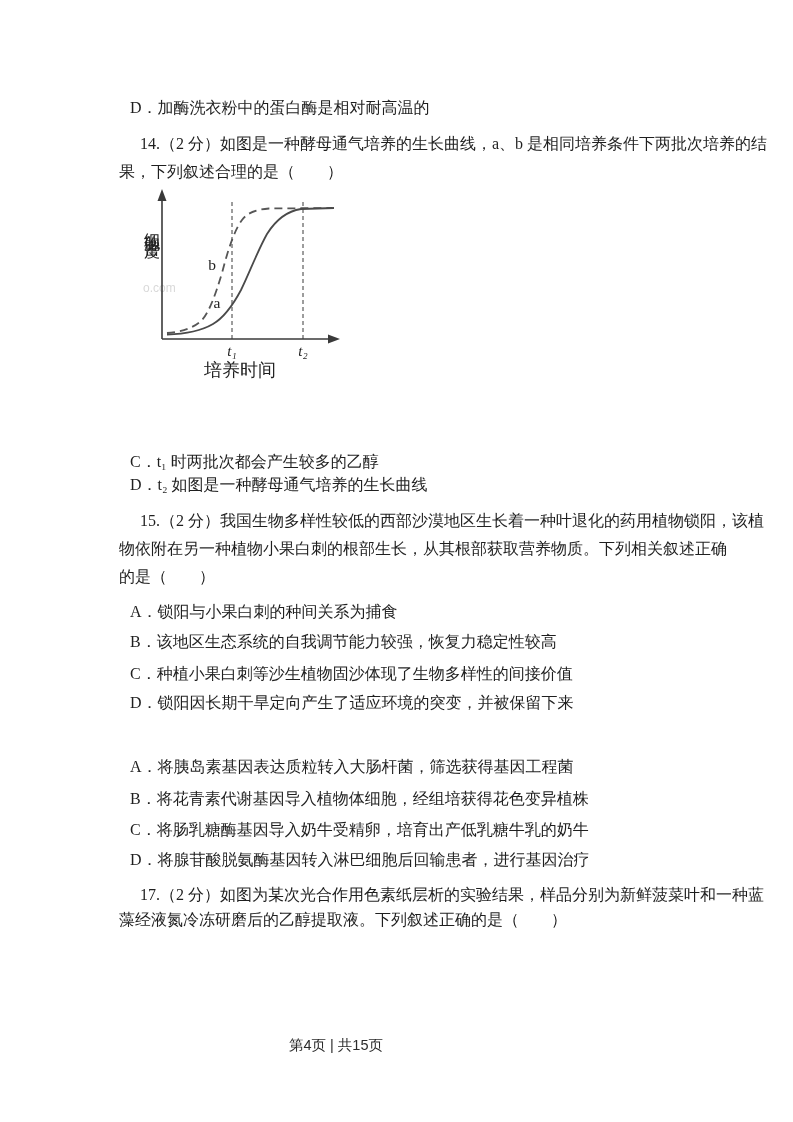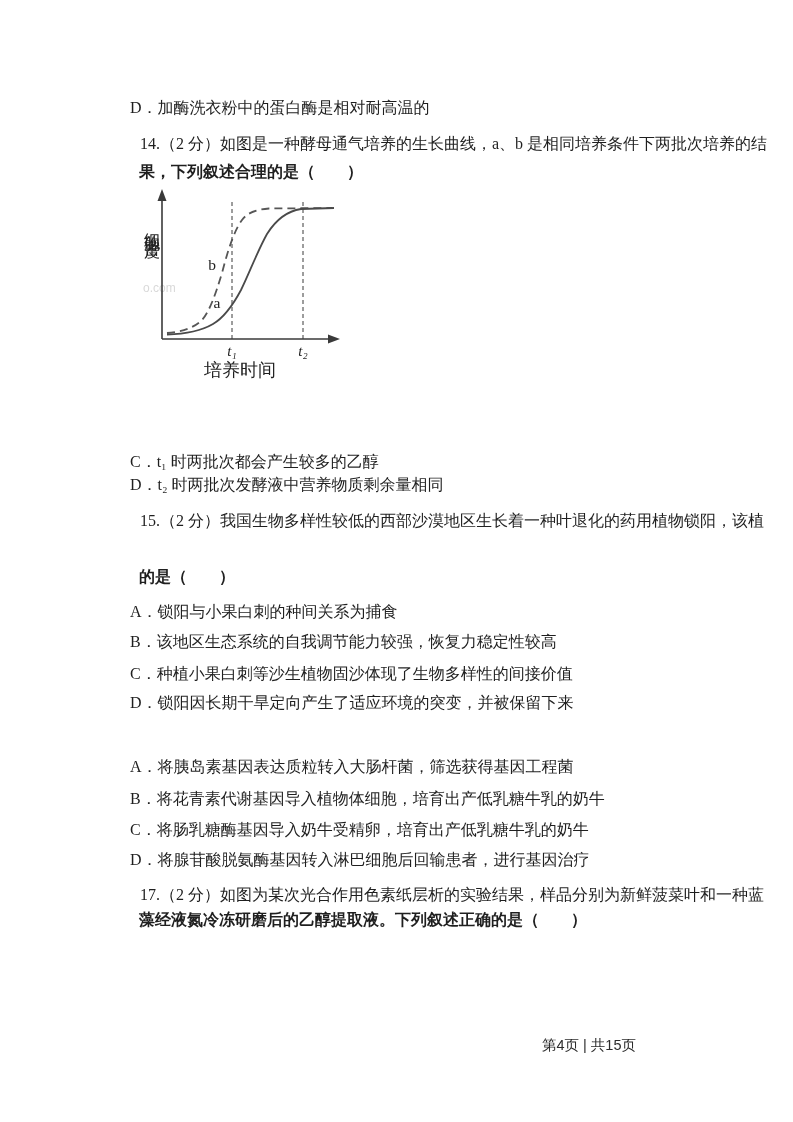--- a/index.html
+++ b/index.html
@@ -13,21 +13,21 @@
     border-radius:8px;
   }
   .line {
     position:absolute;
     white-space:pre;
     font-size:16px;
     line-height:24px;
     color:#1f1f1f;
   }
   .indent0 { left:100px;margin-left:40px; }
-  .indent1 { left:139px;font-weight:bold; }
+  .indent1 { left:119px; }
   .opt     { left:130px; }
 
   .figure {
     position:absolute;
     left:136px; top:186px;
     width:240px; height:202px;
   }
   .figure svg { position:absolute; left:0; top:0; }
   .ylab {
     position:absolute;
@@ -40,24 +40,25 @@
   .wmark {
     position:absolute;
     left:7px; top:95px;
     font-size:12px;
     color:#d9d9d9;
     font-family:"Liberation Sans","DejaVu Sans",sans-serif;
   }
   .footer {
     position:absolute;
     top:1036px; left:0; width:636px;
-    text-align:right;
+    text-align:center;
     font-family:"Liberation Sans","DejaVu Sans",sans-serif;
     font-size:14.5px;
     color:#2b2b2b;
+    padding-left:18px;
   }
   .axis   { stroke:#3a3a3a; stroke-width:1.6; fill:none; }
   .dashln { stroke:#3a3a3a; stroke-width:1;   fill:none; stroke-dasharray:4 3; }
   .curveA { stroke:#4a4a4a; stroke-width:1.8; fill:none; }
   .curveB { stroke:#565656; stroke-width:1.8; fill:none; stroke-dasharray:8 5; }
   .arrow  { fill:#3a3a3a; }
   .ticklb { font-size:15px; font-style:italic; fill:#1f1f1f; font-family:"Liberation Serif","DejaVu Serif",serif; }
   .curvlb { font-size:15.5px; fill:#1f1f1f; font-family:"Liberation Serif","DejaVu Serif",serif; }
   .xlab   { font-size:18px; fill:#1f1f1f; font-family:"Liberation Serif","DejaVu Serif",serif; }
 </style>
@@ -92,33 +93,34 @@
 
       <text class="ticklb" x="96" y="170" text-anchor="middle">t₁</text>
       <text class="ticklb" x="167" y="170" text-anchor="middle">t₂</text>
 
       <text class="xlab" x="104" y="190" text-anchor="middle">培养时间</text>
     </svg>
     <div class="ylab">细胞密度</div>
   </div>
 
   <div class="line opt" style="top:450px">C．t₁ 时两批次都会产生较多的乙醇</div>
-  <div class="line opt" style="top:473px">D．t₂ 时两批次发酵液中营养物质剩余量相同</div>
+  <div class="line opt" style="top:473px">D．t₂ 如图是一种酵母通气培养的生长曲线</div>
 
   <div class="line indent0" style="top:509px">15.（2 分）我国生物多样性较低的西部沙漠地区生长着一种叶退化的药用植物锁阳，该植</div>
+  <div class="line indent1" style="top:537px">物依附在另一种植物小果白刺的根部生长，从其根部获取营养物质。下列相关叙述正确</div>
   <div class="line indent1" style="top:565px">的是（　　）</div>
 
   <div class="line opt" style="top:600px">A．锁阳与小果白刺的种间关系为捕食</div>
   <div class="line opt" style="top:630px">B．该地区生态系统的自我调节能力较强，恢复力稳定性较高</div>
   <div class="line opt" style="top:662px">C．种植小果白刺等沙生植物固沙体现了生物多样性的间接价值</div>
   <div class="line opt" style="top:691px">D．锁阳因长期干旱定向产生了适应环境的突变，并被保留下来</div>
 
 
   <div class="line opt" style="top:755px">A．将胰岛素基因表达质粒转入大肠杆菌，筛选获得基因工程菌</div>
-  <div class="line opt" style="top:787px">B．将花青素代谢基因导入植物体细胞，培育出产低乳糖牛乳的奶牛</div>
+  <div class="line opt" style="top:787px">B．将花青素代谢基因导入植物体细胞，经组培获得花色变异植株</div>
   <div class="line opt" style="top:818px">C．将肠乳糖酶基因导入奶牛受精卵，培育出产低乳糖牛乳的奶牛</div>
   <div class="line opt" style="top:848px">D．将腺苷酸脱氨酶基因转入淋巴细胞后回输患者，进行基因治疗</div>
 
   <div class="line indent0" style="top:883px">17.（2 分）如图为某次光合作用色素纸层析的实验结果，样品分别为新鲜菠菜叶和一种蓝</div>
   <div class="line indent1" style="top:908px">藻经液氮冷冻研磨后的乙醇提取液。下列叙述正确的是（　　）</div>
 
   <div class="footer">第4页 | 共15页</div>
 
 </div>
 

